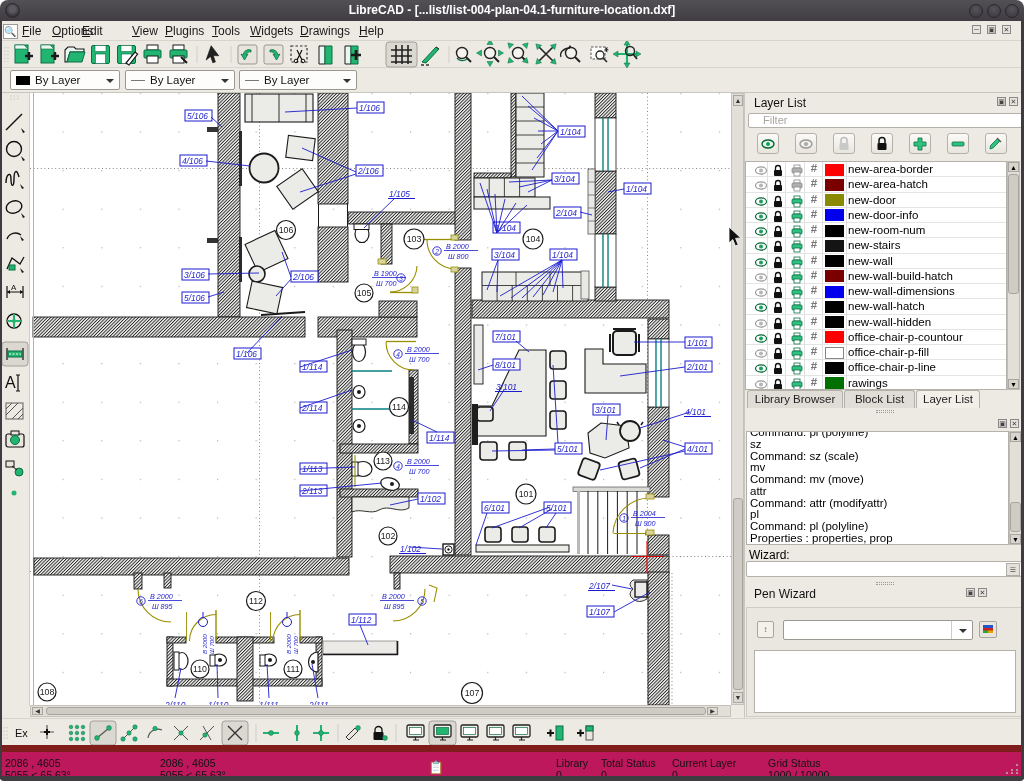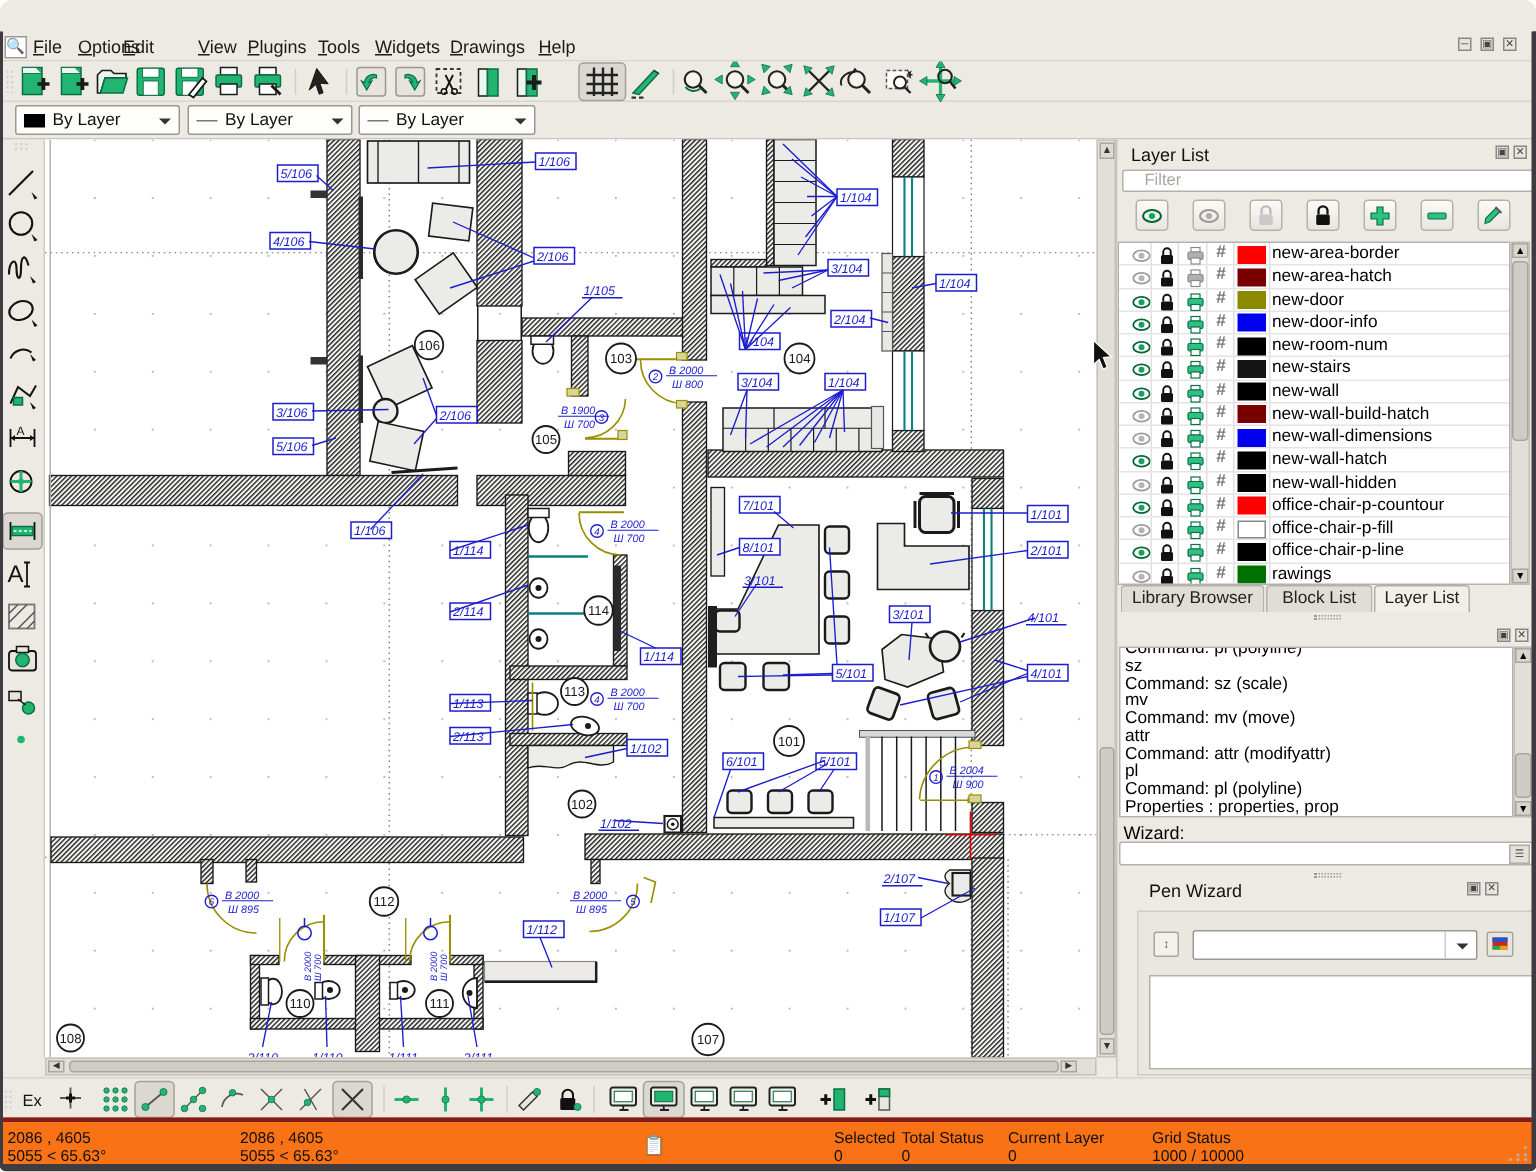--- a/index.html
+++ b/index.html
@@ -17,21 +17,21 @@
 .combo .sw{position:absolute;left:5px;top:5px;width:14px;height:9px;background:#000}
 .combo .ln{position:absolute;left:5px;top:9px;width:14px;height:1px;background:#777}
 .combo span{position:absolute;left:24px}
 #lefttools{position:absolute;left:0;top:93px;width:30px;height:612px;background:#edeae3;border-right:1px solid #d0cdc6}
 #canvas{position:absolute;left:30px;top:93px;width:714px;height:612px;background:#fff}
 #rpanel{position:absolute;left:744px;top:93px;width:280px;height:652px;background:#edeae3;border-left:1px solid #c9c6bf}
 #hscroll{position:absolute;left:30px;top:705px;width:701px;height:12px;background:#e2dfd8;border:1px solid #c5c2bb}
 #hthumb{position:absolute;left:15px;top:1px;width:660px;height:8px;background:#cfccc5;border:1px solid #a8a59e;border-radius:3px}
 #vscroll{position:absolute;left:731px;top:93px;width:13px;height:612px;background:#e2dfd8;border:1px solid #c5c2bb}
 #bottombar{position:absolute;left:0;top:718px;width:100%;height:27px;background:#edeae3;border-top:1px solid #d8d5cd}
-#statusbar{position:absolute;left:0;top:745px;width:100%;height:34px;background:#f97316;border-top:3px solid #7f1d1d;font-size:10.5px;color:#111}
+#statusbar{position:absolute;left:0;top:745px;width:100%;height:34px;background:#be185d;border-top:7px solid #7f1d1d;font-size:10.5px;color:#111}
 .sf{position:absolute;top:5px}
 .sf div{line-height:12px}
 svg text{font-family:"Liberation Sans",sans-serif}
 
 .ptitle{font-size:12px;color:#111;padding-left:9px}
 .pbtn{position:absolute;width:9px;height:9px;border:1px solid #888;background:#e8e5de;font-size:7px;line-height:8px;text-align:center;color:#444}
 #filter{position:absolute;left:3px;top:20px;width:288px;height:15px;background:#fff;border:1px solid #b4b1aa;border-radius:2px;color:#a9a6a0;font-size:11px;line-height:13px;padding-left:14px}
 .lbtn{position:absolute;top:40px;width:22px;height:21px;background:linear-gradient(#fbfaf7,#e8e5de);border:1px solid #b4b1aa;border-radius:3px}
 #llist{position:absolute;left:0px;top:68px;width:262px;height:229px;background:#fff;border:1px solid #b4b1aa;overflow:hidden}
 .lrow{height:15.26px;border-bottom:1px solid #e4e4e4;position:relative;font-size:11.5px;color:#000}
@@ -39,26 +39,32 @@
 .lname{position:absolute;left:102px;top:1px}
 .cell-sep{position:absolute;top:0;height:100%;width:1px;background:#e0e0e0}
 #lscroll{position:absolute;left:262px;top:68px;width:13px;height:229px;background:#e2dfd8;border:1px solid #c0bdb6}
 .tabs{position:absolute;left:0px;top:297px;height:18px;font-size:11.5px;color:#222}
 .tab{position:absolute;top:0;height:18px;background:#e0ddd6;border:1px solid #b4b1aa;border-bottom:none;border-radius:3px 3px 0 0;text-align:center;line-height:17px}
 .tab.act{background:#f2efe8}
 #cmdpanel{position:absolute;left:0;top:325px;width:280px;height:169px}
 #cmdhist{position:absolute;left:1px;top:13px;width:263px;height:114px;background:#fff;border:1px solid #b4b1aa;font-size:11.5px;color:#000;line-height:11.75px;overflow:hidden;padding:0 0 0 3px}
 #cmdscr{position:absolute;left:264px;top:13px;width:13px;height:114px;background:#e2dfd8;border:1px solid #c0bdb6}
 #cmdin{position:absolute;left:1px;top:143px;width:276px;height:16px;background:#fff;border:1px solid #b4b1aa;border-radius:2px}
-#penpanel{position:absolute;left:12px;top:494px;width:248px;height:160px}
+#penpanel{position:absolute;left:0;top:494px;width:248px;height:160px}
 #penbox{position:absolute;left:1px;top:20px;width:276px;height:110px;background:#eae7e0;border:1px solid #cfccc5}
 #pencombo{position:absolute;left:36px;top:12px;width:190px;height:20px;background:#fff;border:1px solid #9b9891;border-radius:2px}
 #penwhite{position:absolute;left:7px;top:42px;width:262px;height:63px;background:#fff;border:1px solid #b4b1aa}
 </style></head><body>
 <div id="win">
+  <div id="titlebar">LibreCAD - [...list/list-004-plan-04.1-furniture-location.dxf]
+    <div id="tlogo"></div>
+    <div class="tbtn" style="right:41px"></div>
+    <div class="tbtn" style="right:23px"></div>
+    <div class="tbtn" style="right:5px"></div>
+  </div>
   <div id="menubar">
     <div id="mico">🔍</div>
     <div class="mi" style="left:22px"><u>F</u>ile</div>
     <div class="mi" style="left:52px"><u>O</u>ptions</div>
     <div class="mi" style="left:82px"><u>E</u>dit</div>
     <div class="mi" style="left:132px"><u>V</u>iew</div>
     <div class="mi" style="left:165px"><u>P</u>lugins</div>
     <div class="mi" style="left:212px"><u>T</u>ools</div>
     <div class="mi" style="left:250px"><u>W</u>idgets</div>
     <div class="mi" style="left:300px"><u>D</u>rawings</div>
@@ -1250,21 +1256,21 @@
     <div class="sf" style="left:5px">
         <div>2086 , 4605</div>
         <div>5055 &lt; 65.63°</div>
       </div>
     <div class="sf" style="left:160px">
         <div>2086 , 4605</div>
         <div>5055 &lt; 65.63°</div>
       </div>
     <div class="sf" style="left:428px;top:8px;font-size:13px">📋</div>
     <div class="sf" style="left:556px">
-        <div>Selected</div>
+        <div>Library</div>
         <div>0</div>
       </div>
     <div class="sf" style="left:601px">
         <div>Total Status</div>
         <div>0</div>
       </div>
     <div class="sf" style="left:672px">
         <div>Current Layer</div>
         <div>0</div>
       </div>

